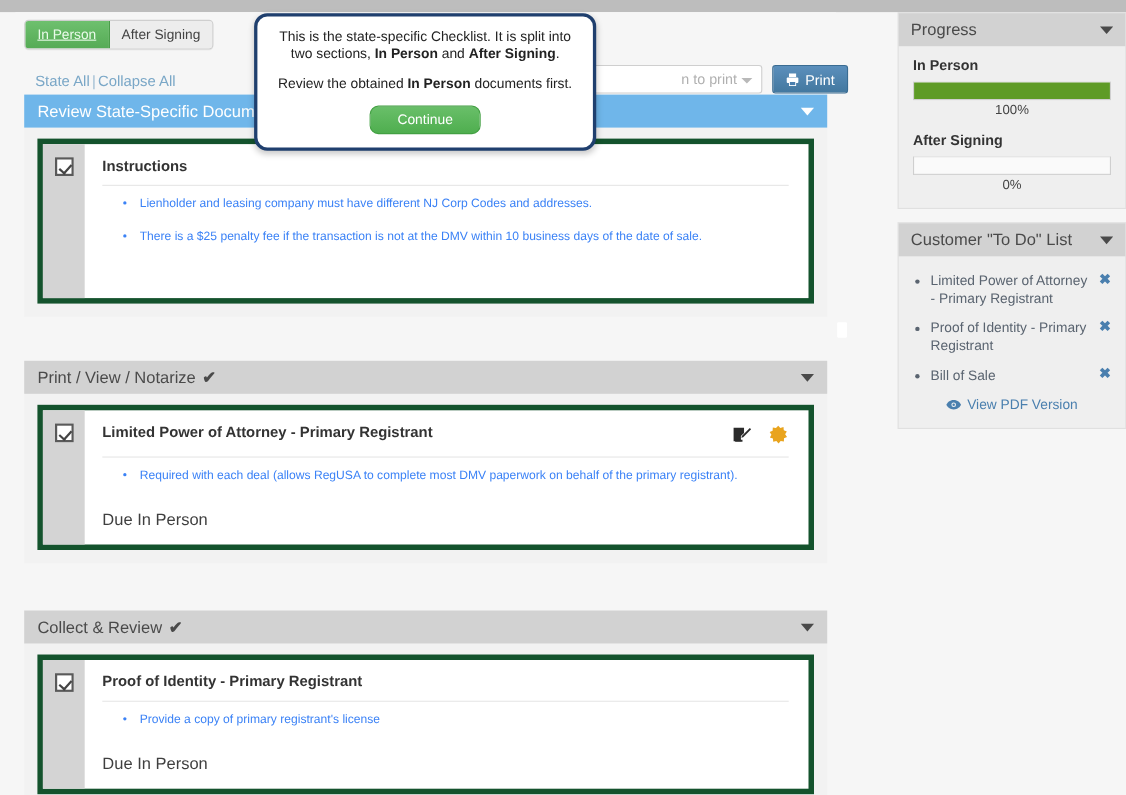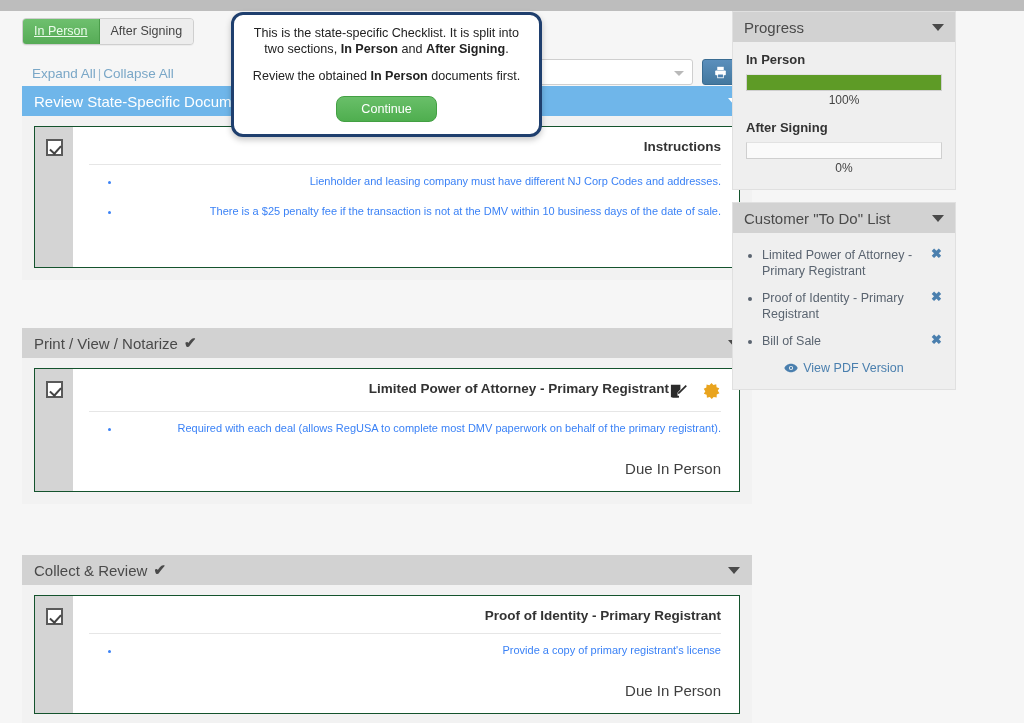--- a/index.html
+++ b/index.html
@@ -66,21 +66,21 @@
     position: absolute; left: 300px; top: 20px;
     font-size: 13.5px; color: #555;
     white-space: nowrap;
   }
   .deal-info .lnk { color: #7aa7c7; cursor: pointer; }
   .deal-info .bar { color: #9a9a9a; margin: 0 4px; }
 
   
   .print-row {
     position: absolute; left: 466px; top: 48px;
-    display: flex; align-items: center;
+    display: flex; align-items: center; text-align: right;
   }
   .print-select {
     width: 213px; height: 26px;
     background: #fff;
     border: 1px solid #cfcfcf;
     border-radius: 3px;
     font-size: 13px;
     color: #b0b0b0;
     padding: 0 22px 0 8px;
     line-height: 24px;
@@ -134,22 +134,21 @@
   }
   .sec-head.blue .chev { border-top-color: #fff; }
 
   .sec-body {
     background: #f2f2f2;
     padding: 10px 12px 12px 12px;
   }
   .item-card {
     display: flex;
     background: #fff;
-    border: 1px solid #14532d;
-    text-align: right;
+    border: 5px solid #14532d;
   }
   .item-gutter {
     width: 38px; flex: 0 0 38px;
     background: #d4d4d4;
     padding-top: 12px;
     display: flex; justify-content: center;
     align-items: flex-start;
   }
   .chk {
     width: 17px; height: 17px;
@@ -179,21 +178,21 @@
   .bullets li {
     font-size: 11px; line-height: 20px; color: #3b82f6;
     margin-bottom: 10px; padding-left: 2px;
   }
   .bullets li:last-child { margin-bottom: 0; }
   .due {
     font-size: 15px; color: #3f3f3f; margin-top: 22px;
   }
 
   
-  .sidebar { position: absolute; left: 732px; top: 11px; width: 224px; }
+  .sidebar { position: absolute; left: 816px; top: 11px; width: 208px; }
   .panel { background: #efefef; border: 1px solid #e0e0e0; margin-bottom: 12px; }
   .panel-head {
     height: 30px; background: #d2d2d2;
     display: flex; align-items: center;
     padding: 0 10px 0 11px;
     font-size: 15px; color: #4a4a4a;
     position: relative;
   }
   .panel-head .chev {
     position: absolute; right: 11px; top: 12px;
@@ -275,21 +274,21 @@
     <div class="tab-group">
       <div class="tab active">
         <span>In Person</span>
       </div>
       <div class="tab">
         <span>After Signing</span>
       </div>
     </div>
 
     <div class="expand-links">
-      <a>Expand All</a><span class="sep">|</span><a>Collapse All</a>
+      <a>State All</a><span class="sep">|</span><a>Collapse All</a>
     </div>
 
     <div class="deal-info">
       <span>oe</span><span class="bar">|</span><span>Tran ID 1081272</span><span class="bar">|</span><span class="lnk">View Deal</span>
     </div>
 
     <div class="print-row">
       <div class="print-select">
         <span>n to print</span>
         <span class="caret"></span>

